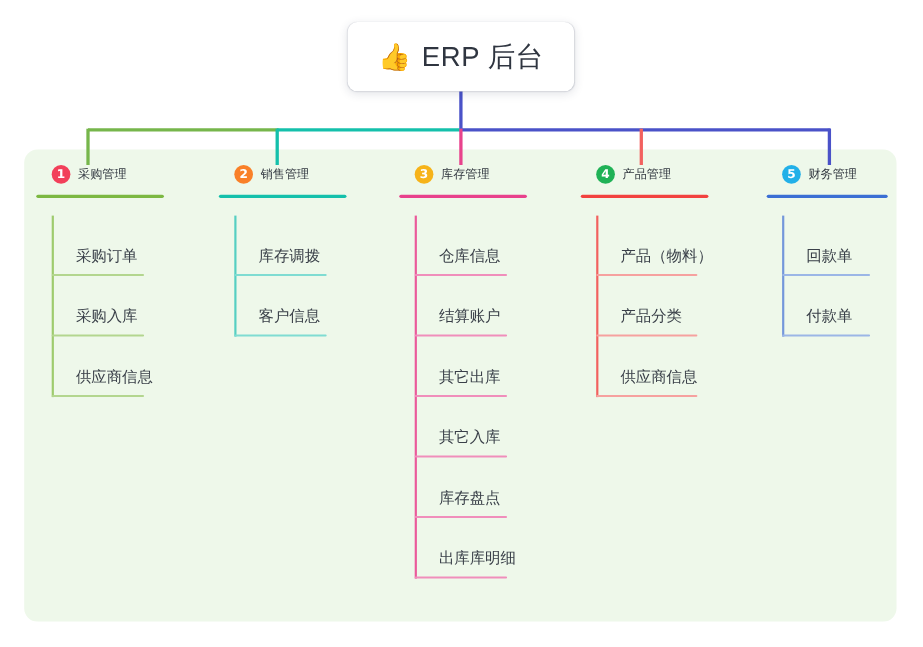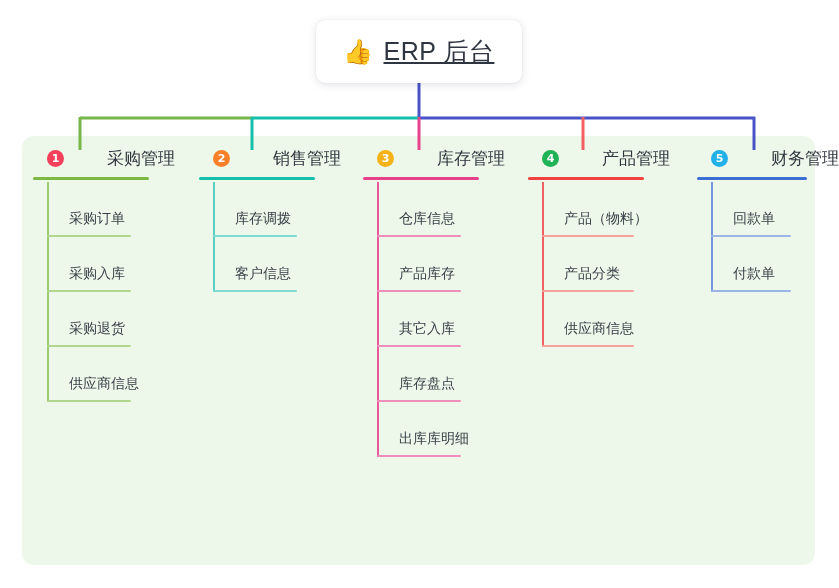--- a/index.html
+++ b/index.html
@@ -41,21 +41,20 @@
     font-size: 24px;
     line-height: 1;
     margin-right: 10px;
     font-family: "DejaVu Sans", sans-serif;
   }
   #root-card .root-text {
     font-size: 25px;
     color: #2f3540;
     letter-spacing: 0.5px;
     white-space: nowrap;
-    text-decoration: underline;
   }
 
   
   #panel {
     position: absolute;
     left: 22px;
     top: 136px;
     width: 793px;
     height: 429px;
     background: #eef8ea;
@@ -90,34 +89,33 @@
     color: #ffffff;
     font-size: 11px;
     line-height: 17px;
     text-align: center;
     font-weight: bold;
     flex: 0 0 auto;
     margin-right: 7px;
     font-family: "DejaVu Sans", sans-serif;
   }
   .col-title {
-    font-size: 17px;
+    font-size: 11px;
     color: #30363f;
     white-space: nowrap;
-    margin-left: 36px;
   }
   .header-rule {
     height: 3px;
     border-radius: 2px;
     margin-top: 7px;
   }
 
   .leaves {
     position: relative;
-    margin-top: 2px;
+    margin-top: 16px;
   }
   .spine {
     position: absolute;
     left: 14px;
     top: 0;
     bottom: 0;
     width: 2px;
   }
   .leaf {
     position: relative;
@@ -178,24 +176,20 @@
           <div class="spine" style="background: rgb(158, 203, 110);"></div>
           <div class="leaf">
             <span class="leaf-label">采购订单</span>
             <div class="leaf-rule" style="background: rgb(179, 214, 143); width: 84px;"></div>
           </div>
           <div class="leaf">
             <span class="leaf-label">采购入库</span>
             <div class="leaf-rule" style="background: rgb(179, 214, 143); width: 84px;"></div>
           </div>
           <div class="leaf">
-            <span class="leaf-label">采购退货</span>
-            <div class="leaf-rule" style="background: rgb(179, 214, 143); width: 84px;"></div>
-          </div>
-          <div class="leaf">
             <span class="leaf-label">供应商信息</span>
             <div class="leaf-rule" style="background: rgb(179, 214, 143); width: 84px;"></div>
           </div>
         </div>
       </div>
       <div class="column" style="left: 199px; width: 150px;">
         <div class="col-header">
           <span class="badge" style="background: rgb(249, 128, 40);">2</span>
           <span class="col-title">销售管理</span>
         </div>
@@ -218,21 +212,25 @@
           <span class="col-title">库存管理</span>
         </div>
         <div class="header-rule" style="background: rgb(232, 65, 140); width: 116px;"></div>
         <div class="leaves">
           <div class="spine" style="background: rgb(234, 90, 155);"></div>
           <div class="leaf">
             <span class="leaf-label">仓库信息</span>
             <div class="leaf-rule" style="background: rgb(240, 142, 187); width: 84px;"></div>
           </div>
           <div class="leaf">
-            <span class="leaf-label">产品库存</span>
+            <span class="leaf-label">结算账户</span>
+            <div class="leaf-rule" style="background: rgb(240, 142, 187); width: 84px;"></div>
+          </div>
+          <div class="leaf">
+            <span class="leaf-label">其它出库</span>
             <div class="leaf-rule" style="background: rgb(240, 142, 187); width: 84px;"></div>
           </div>
           <div class="leaf">
             <span class="leaf-label">其它入库</span>
             <div class="leaf-rule" style="background: rgb(240, 142, 187); width: 84px;"></div>
           </div>
           <div class="leaf">
             <span class="leaf-label">库存盘点</span>
             <div class="leaf-rule" style="background: rgb(240, 142, 187); width: 84px;"></div>
           </div>

